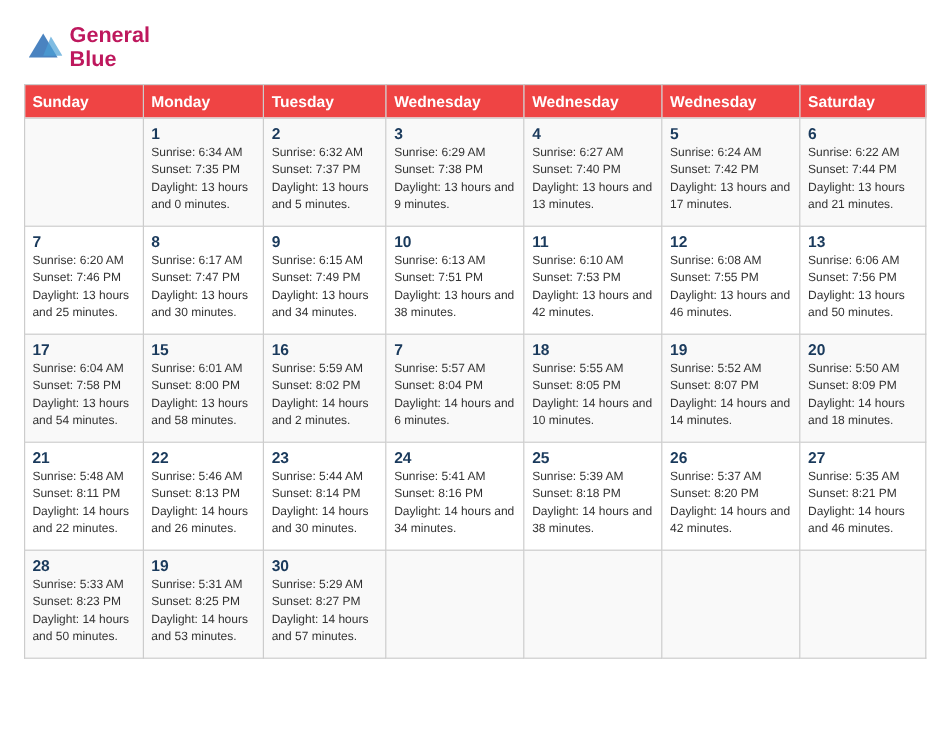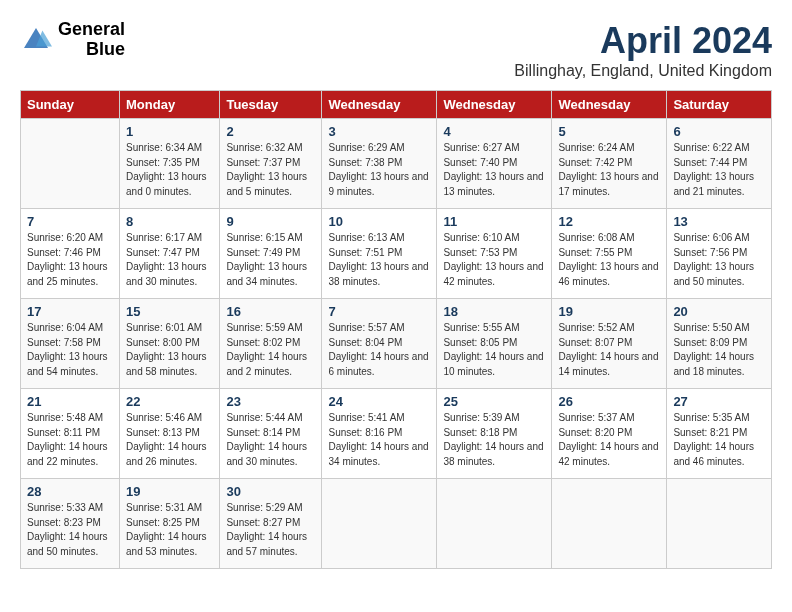--- a/index.html
+++ b/index.html
@@ -17,23 +17,22 @@
       margin-bottom: 10px;
     }
     .logo {
       display: flex;
       align-items: center;
       gap: 6px;
     }
     .logo-text {
       font-size: 18px;
       font-weight: bold;
-      color: #000000;
+      color: #be185d;
       line-height: 1.1;
-      text-align: right;
     }
     .logo-text span { display: block; }
     .logo-icon {
       width: 32px;
       height: 32px;
     }
     .title-block { text-align: right; }
     .month-title {
       font-size: 36px;
       font-weight: bold;
@@ -43,21 +42,21 @@
       font-size: 16px;
       color: #333;
       font-weight: normal;
     }
     table {
       width: 100%;
       border-collapse: collapse;
       font-size: 11px;
     }
     thead tr th {
-      background-color: #b91c1c;
+      background-color: #ef4444;
       color: #fff;
       text-align: left;
       padding: 6px 6px;
       font-size: 13px;
       font-weight: bold;
       border: 1px solid #ccc;
     }
     tbody tr td {
       vertical-align: top;
       padding: 5px 6px;
@@ -94,24 +93,20 @@
     <svg class="logo-icon" viewBox="0 0 40 40">
       <rect x="0" y="0" width="40" height="40" fill="none"></rect>
       <polygon points="20,5 35,30 5,30" fill="#2a6db5" opacity="0.85"></polygon>
       <polygon points="28,8 40,28 20,28" fill="#4a9fd5" opacity="0.7"></polygon>
     </svg>
     <div class="logo-text">
       <span>General</span>
       <span>Blue</span>
     </div>
   </div>
-  <div class="title-block">
-    <div class="month-title">April 2024</div>
-    <div class="location">Billinghay, England, United Kingdom</div>
-  </div>
 </div>
 
 <table>
   <thead>
     <tr>
 
     <th>Sunday</th>
         <th>Monday</th>
         <th>Tuesday</th>
         <th>Wednesday</th>

